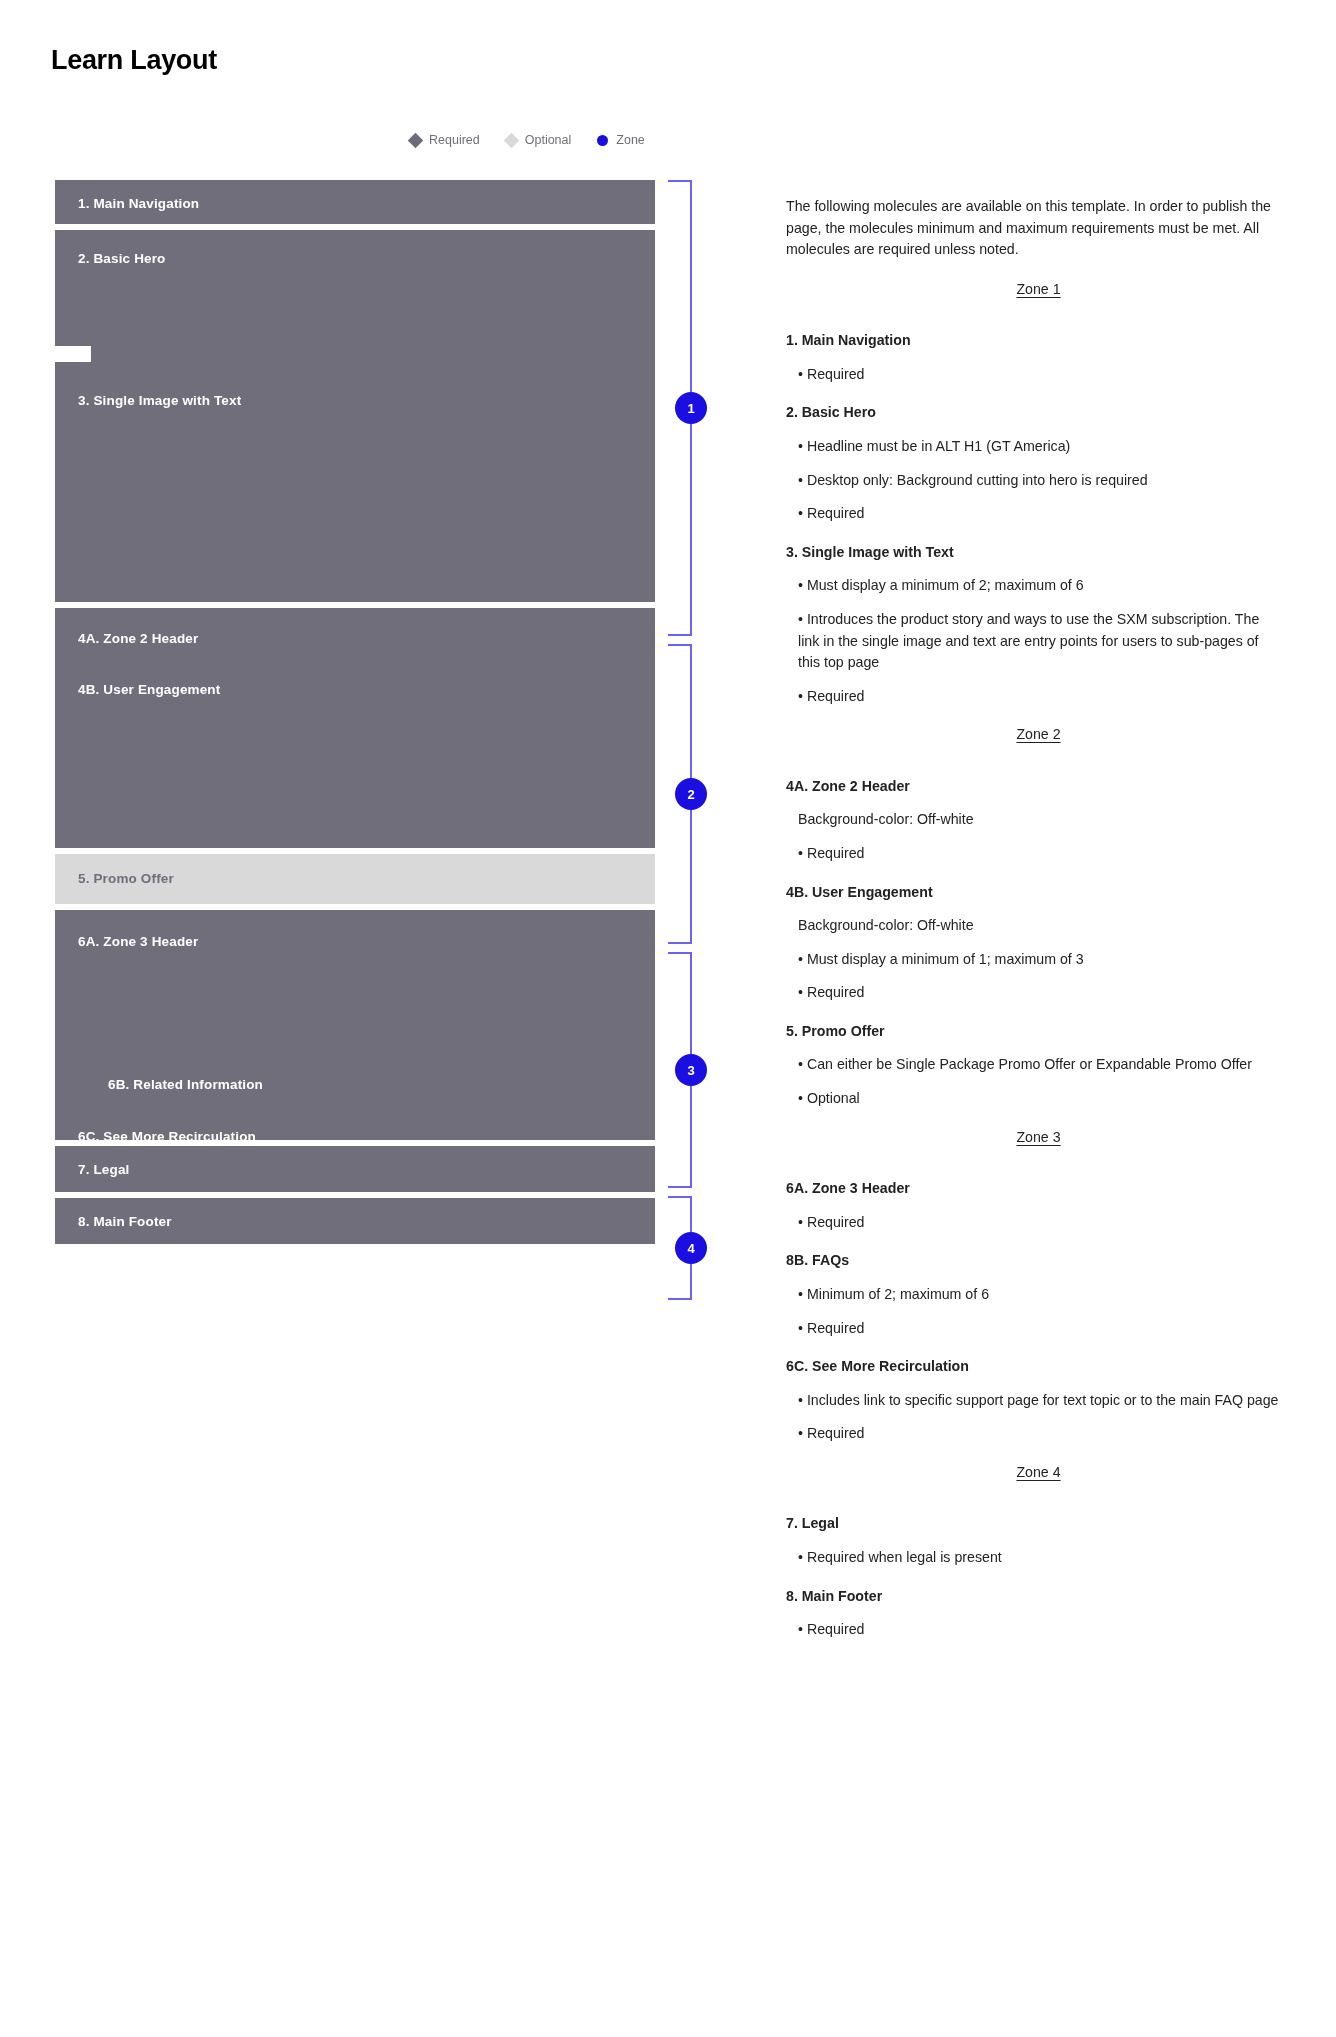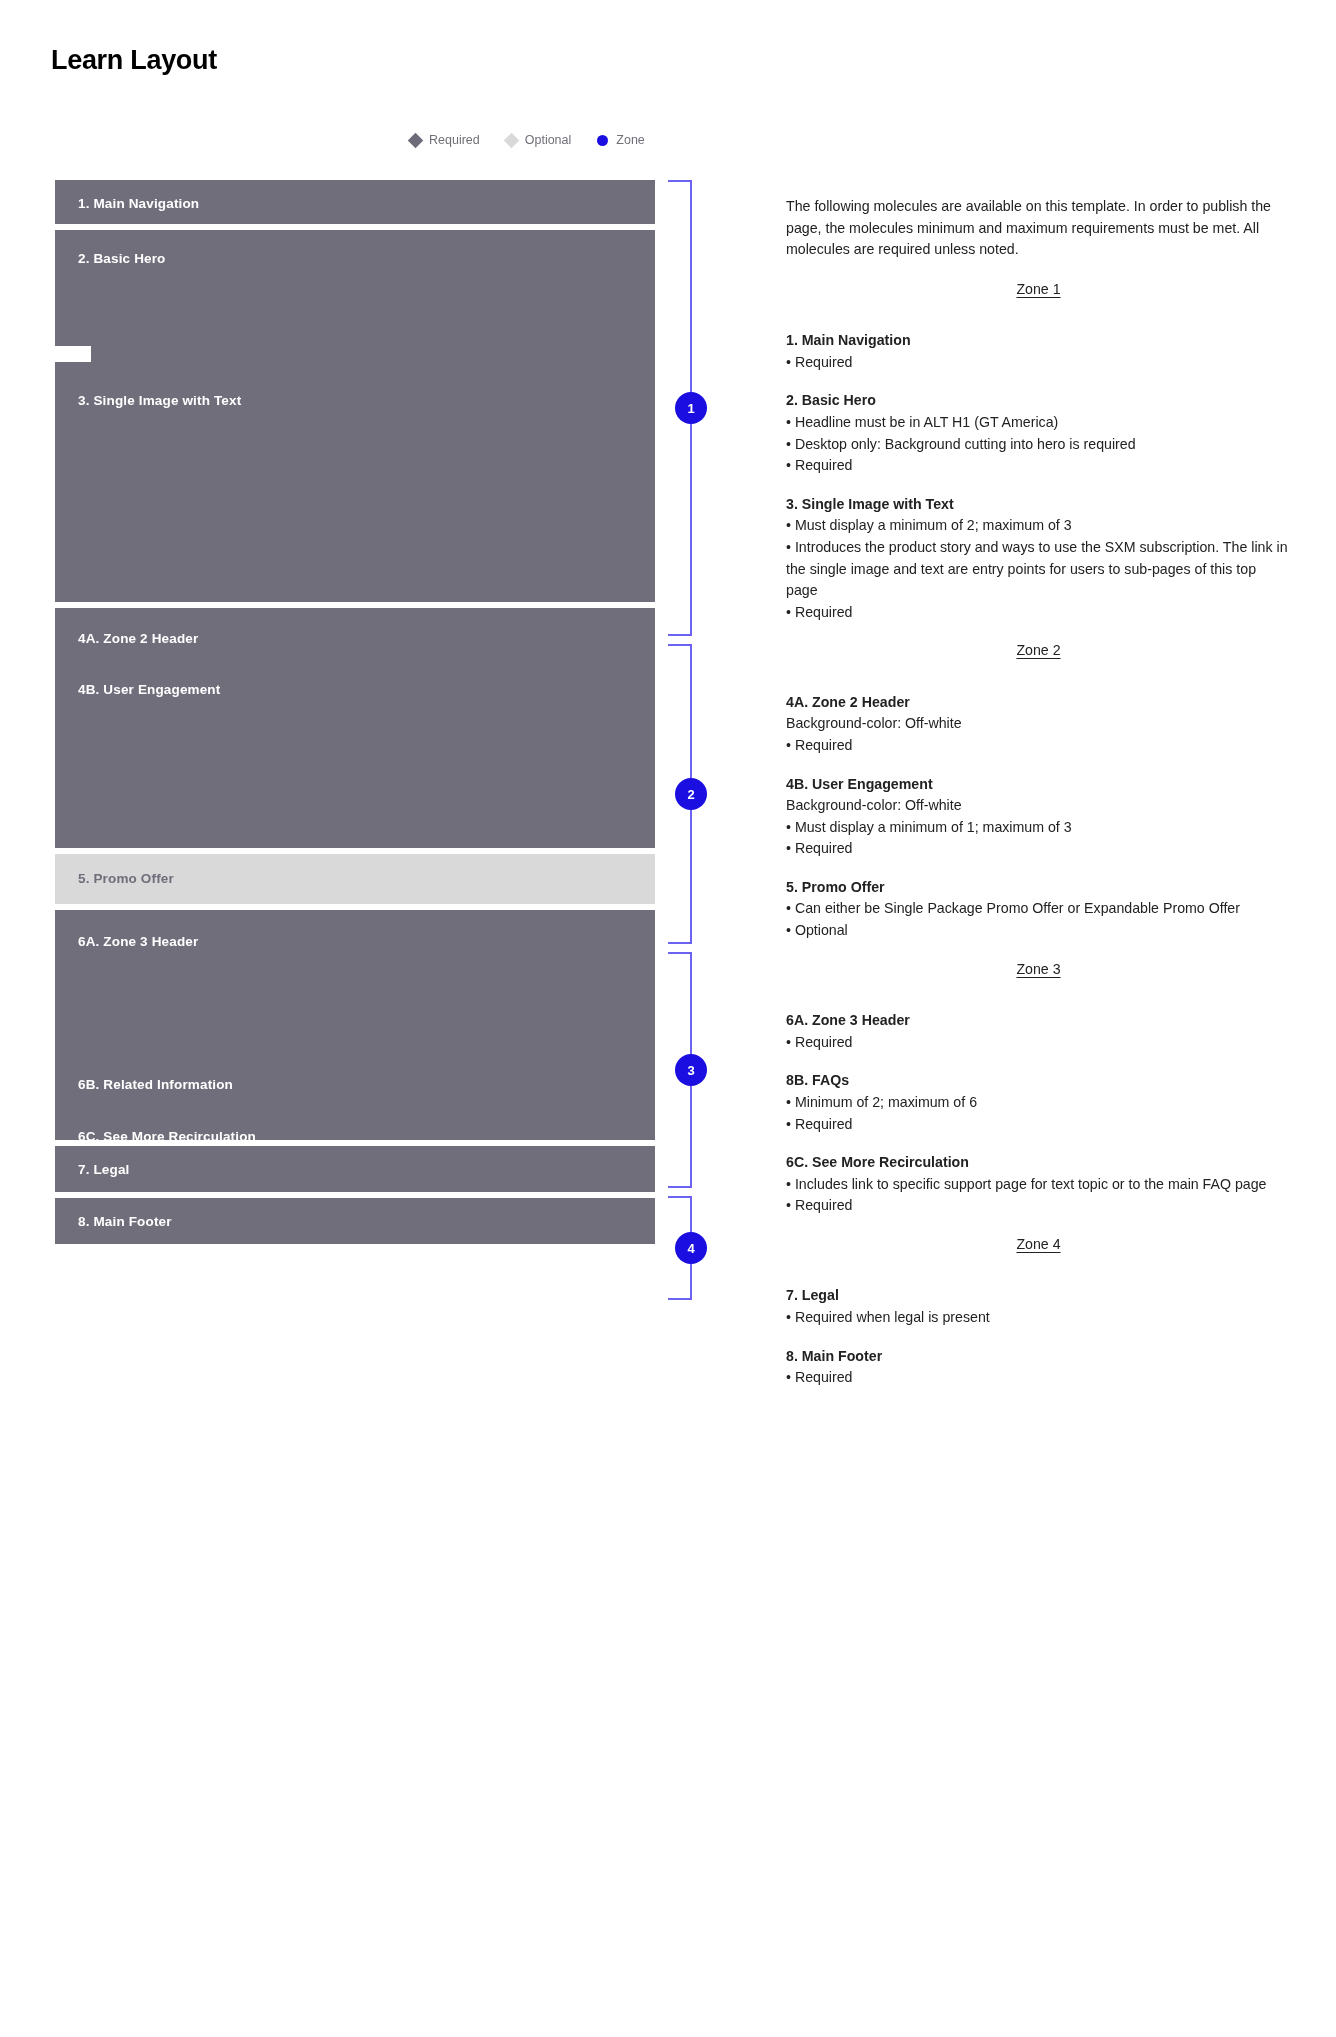--- a/index.html
+++ b/index.html
@@ -108,21 +108,21 @@
 
   #blk-zone2         { height: 240px; }
   #blk-zone2         .block-label.a { top: 24px; }
   #blk-zone2         .block-label.b { top: 75px; }
 
   #blk-promo         { height: 50px; }
   #blk-promo         .block-label { top: 18px; }
 
   #blk-zone3         { height: 230px; }
   #blk-zone3         .block-label.a { top: 25px; }
-  #blk-zone3         .block-label.b { top: 168px; }
+  #blk-zone3         .block-label.b { top: 168px; margin-left: 30px; }
   #blk-zone3         .block-label.c { top: 220px; }
 
   #blk-legal         { height: 46px; }
   #blk-legal         .block-label { top: 17px; }
 
   #blk-footer        { height: 46px; }
   #blk-footer        .block-label { top: 17px; }
 
   
   .notch {
@@ -200,21 +200,21 @@
   }
   .desc .zone-heading-wrap { margin: 0 0 15px 0; text-align: center; }
   .desc .mol {
     margin: 0 0 17px 0;
   }
   .desc .mol-title {
     font-weight: bold;
     margin: 0;
   }
   .desc .mol-line {
-    margin: 0;
+    margin: 12px;
   }
 </style>
 </head>
 <body>
 
 <div class="page-title">Learn Layout</div>
 
 <div class="legend">
   <div class="legend-item">
     <span class="legend-swatch-diamond required"></span>
@@ -318,21 +318,21 @@
 
   <div class="mol">
     <p class="mol-title">2. Basic Hero</p>
     <p class="mol-line">• Headline must be in ALT H1 (GT America)</p>
     <p class="mol-line">• Desktop only: Background cutting into hero is required</p>
     <p class="mol-line">• Required</p>
   </div>
 
   <div class="mol">
     <p class="mol-title">3. Single Image with Text</p>
-    <p class="mol-line">• Must display a minimum of 2; maximum of 3</p>
+    <p class="mol-line">• Must display a minimum of 2; maximum of 6</p>
     <p class="mol-line">• Introduces the product story and ways to use the SXM subscription. The link in the single image and text are entry points for users to sub-pages of this top page</p>
     <p class="mol-line">• Required</p>
   </div>
 
   <div class="zone-heading-wrap">
     <span class="zone-heading">Zone 2</span>
   </div>
 
   <div class="mol">
     <p class="mol-title">4A. Zone 2 Header</p>

